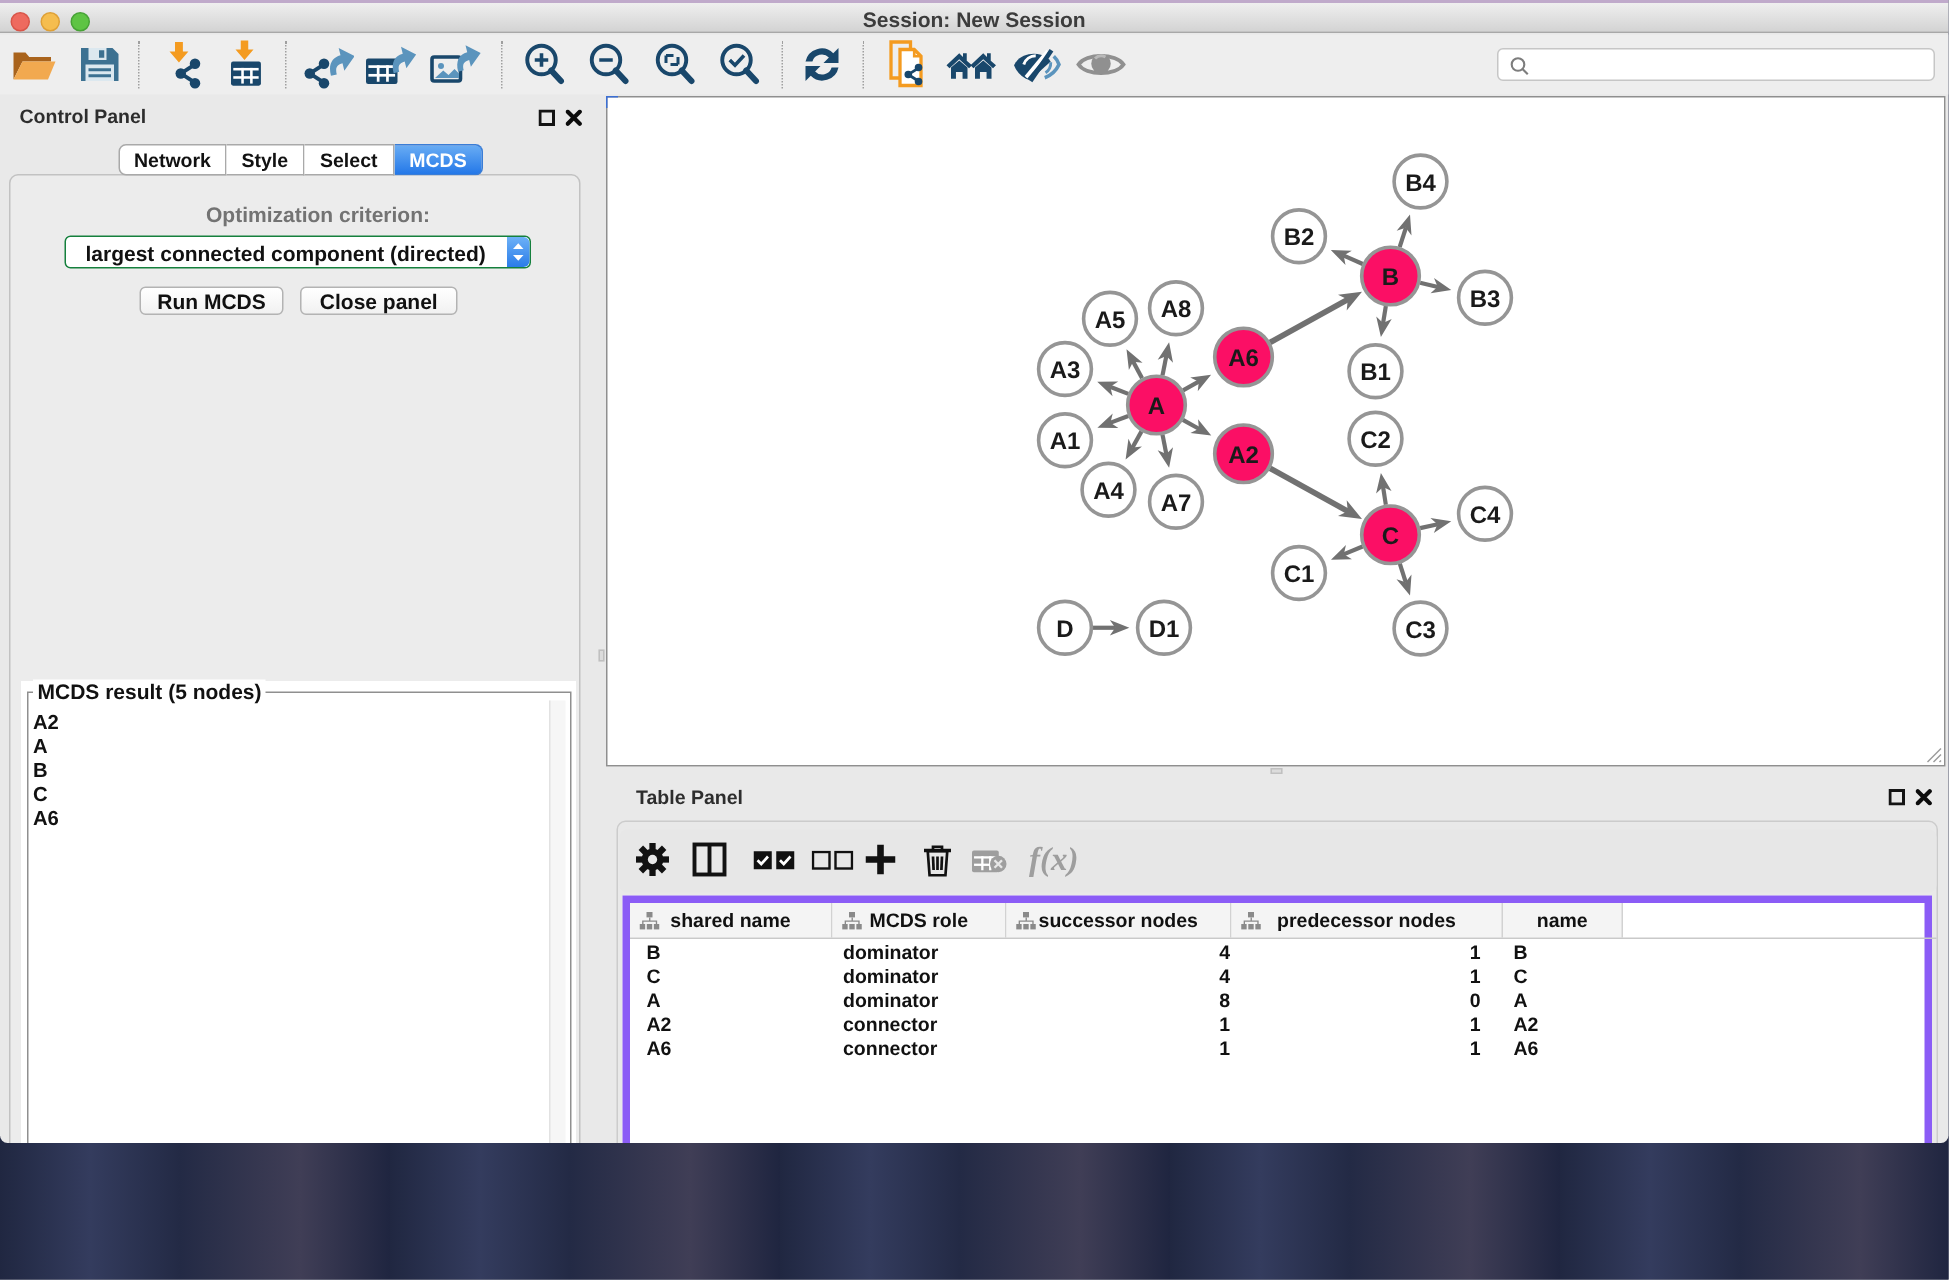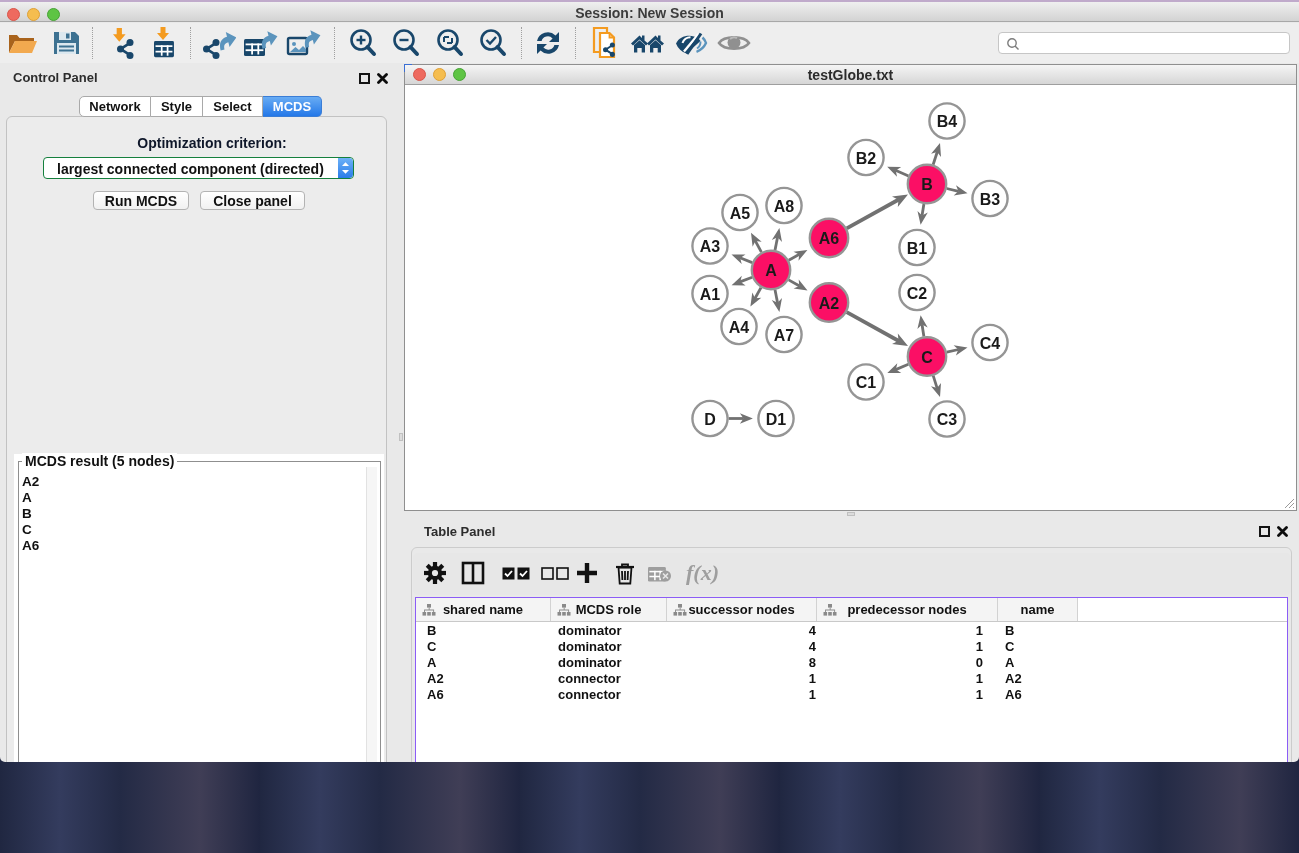--- a/index.html
+++ b/index.html
@@ -21,21 +21,21 @@
 #searchbox{position:absolute;left:998px;top:9px;width:292px;height:22px;background:#fff;border:1px solid #c6c6c6;border-radius:4px;}
 
 #cp-title{position:absolute;left:13px;top:70px;font-size:13px;color:#2d2d2d;}
 #cp-panel{position:absolute;left:6px;top:116px;width:381px;height:686px;background:#ececec;border:1px solid #c2c2c2;border-radius:6px;}
 .tabrow{position:absolute;display:flex;height:21px;}
 .tab{height:21px;border:1px solid #a9a9a9;border-left:none;background:#fff;font-size:13px;color:#111;
  display:flex;align-items:center;justify-content:center;}
 .tab.first{border-left:1px solid #a9a9a9;border-radius:5px 0 0 5px;}
 .tab.last{border-radius:0 5px 5px 0;}
 .tab.sel{background:linear-gradient(#68acf4,#2478e8);color:#fff;border-color:#3a7dd6;}
-#optlabel{position:absolute;left:0;top:135px;width:393px;text-align:center;font-size:14px;color:#0f172a;padding-left:31px;}
+#optlabel{position:absolute;left:0;top:135px;width:393px;text-align:center;font-size:14px;color:#737373;padding-left:31px;}
 #combo{position:absolute;left:43px;top:157px;width:311px;height:22px;background:#fff;border:1px solid #15803d;border-radius:4px;}
 #combo .txt{position:absolute;left:13px;top:3px;font-size:14px;color:#111;}
 #combo .step{position:absolute;right:0px;top:0px;width:15px;height:20px;border-radius:0 4px 4px 0;background:linear-gradient(#6db1f7,#2a7ce9);}
 .btn{position:absolute;height:19px;background:linear-gradient(#ffffff,#f1f1f1);border:1px solid #b3b3b3;border-radius:4px;
  font-size:14px;color:#111;display:flex;align-items:center;justify-content:center;}
 #mcdsbox{position:absolute;left:14px;top:454px;width:370px;height:338px;background:#fff;}
 #mcdsfs{position:absolute;left:4px;top:7px;width:363px;height:328px;border:1px solid #8f8f8f;}
 #mcdsleg{position:absolute;left:3px;top:-9px;background:#fff;font-size:14px;color:#111;padding:0 3px;}
 #mcdslist{position:absolute;left:3px;top:12px;font-size:13.5px;line-height:16px;color:#111;}
 #mcdssb{position:absolute;right:3px;top:5px;width:11px;height:318px;background:#f6f6f6;border-left:1px solid #e2e2e2;}
@@ -43,21 +43,21 @@
 #netwin{position:absolute;left:404px;top:64px;width:893px;height:447px;background:#fff;border:1px solid #8f8f8f;}
 #nettb{position:absolute;left:0;top:0;width:100%;height:20px;background:linear-gradient(#f5f5f5,#d6d6d6);border-bottom:1px solid #9e9e9e;}
 #nettb .t-red{left:8px;background:#ee6a5f;border:1px solid #d95549;top:3px;}
 #nettb .t-yel{left:28px;background:#f5bd4f;border:1px solid #dfa036;top:3px;}
 #nettb .t-grn{left:48px;background:#5ec444;border:1px solid #47a336;top:3px;}
 #nettitle{position:absolute;top:2px;left:0;width:100%;text-align:center;font-size:14px;color:#2b2b2b;}
 
 #tp-title{position:absolute;left:424px;top:524px;font-size:13px;color:#2d2d2d;}
 #tp-panel{position:absolute;left:411px;top:547px;width:881px;height:246px;background:#e9e9e9;border:1px solid #cccccc;border-radius:6px;}
 #tp-toolbar{position:absolute;left:1px;top:5px;width:878px;height:42px;background:#e7e7e7;border-radius:5px;}
-#nodetable{position:absolute;left:415px;top:597px;width:873px;height:183px;background:#fff;border:1px solid #8b5cf6;}
+#nodetable{position:absolute;left:415px;top:597px;width:873px;height:183px;background:#fff;border:5px solid #8b5cf6;}
 .th{position:absolute;top:0;height:23px;background:#f4f4f4;border-right:1px solid #d2d2d2;font-size:13px;color:#111;
  display:flex;align-items:center;justify-content:center;}
 #thead-line{position:absolute;left:0;top:23px;width:871px;height:0;border-top:1px solid #c9c9c9;}
 .td{position:absolute;font-size:13px;color:#111;height:16px;line-height:16px;}
 .tdr{text-align:right;}
 
 #btabs{position:absolute;left:672px;top:790px;display:flex;}
 
 #statusbar{position:absolute;left:0;top:815px;width:1299px;height:31px;background:#eeeeee;border-top:1px solid #bdbdbd;}
 #listbtn{position:absolute;left:9px;top:8px;width:28px;height:20px;background:#f4f4f4;border:1px solid #ababab;}
@@ -243,26 +243,20 @@
       <div id="mcdsfs">
         <div id="mcdsleg">MCDS result (5 nodes)</div>
         <div id="mcdslist">A2<br>A<br>B<br>C<br>A6</div>
         <div id="mcdssb"></div>
       </div>
     </div>
 <div id="netwin">
       <svg class="abs" style="left:-1px;top:-1px" width="8" height="8" viewBox="0 0 8 8">
         <path d="M0 8 V0 H8" fill="none" stroke="#3b6fd4" stroke-width="2"></path>
       </svg>
-      <div id="nettb">
-        <div class="tl t-red"></div>
-        <div class="tl t-yel"></div>
-        <div class="tl t-grn"></div>
-        <div id="nettitle">testGlobe.txt</div>
-      </div>
       <svg class="abs" style="left:0;top:21px" width="891" height="424" viewBox="0 0 891 424" font-family="Liberation Sans, sans-serif">
         <line x1="347.2" y1="191.3" x2="335.0" y2="195.9" stroke="#717171" stroke-width="2.8"></line>
 <polygon points="326.6,199.2 336.8,189.7 335.3,195.8 340.6,199.4" fill="#717171"></polygon>
 <line x1="347.2" y1="176.6" x2="335.0" y2="171.8" stroke="#717171" stroke-width="2.8"></line>
 <polygon points="326.5,168.5 340.5,168.4 335.2,171.9 336.7,178.1" fill="#717171"></polygon>
 <line x1="356.4" y1="166.2" x2="350.3" y2="154.8" stroke="#717171" stroke-width="2.8"></line>
 <polygon points="346.0,146.8 356.7,155.8 350.4,155.1 347.6,160.7" fill="#717171"></polygon>
 <line x1="370.0" y1="164.2" x2="372.6" y2="151.1" stroke="#717171" stroke-width="2.8"></line>
 <polygon points="374.4,142.1 377.0,155.9 372.6,151.3 366.8,153.9" fill="#717171"></polygon>
 <line x1="356.0" y1="201.6" x2="349.9" y2="212.5" stroke="#717171" stroke-width="2.8"></line>

